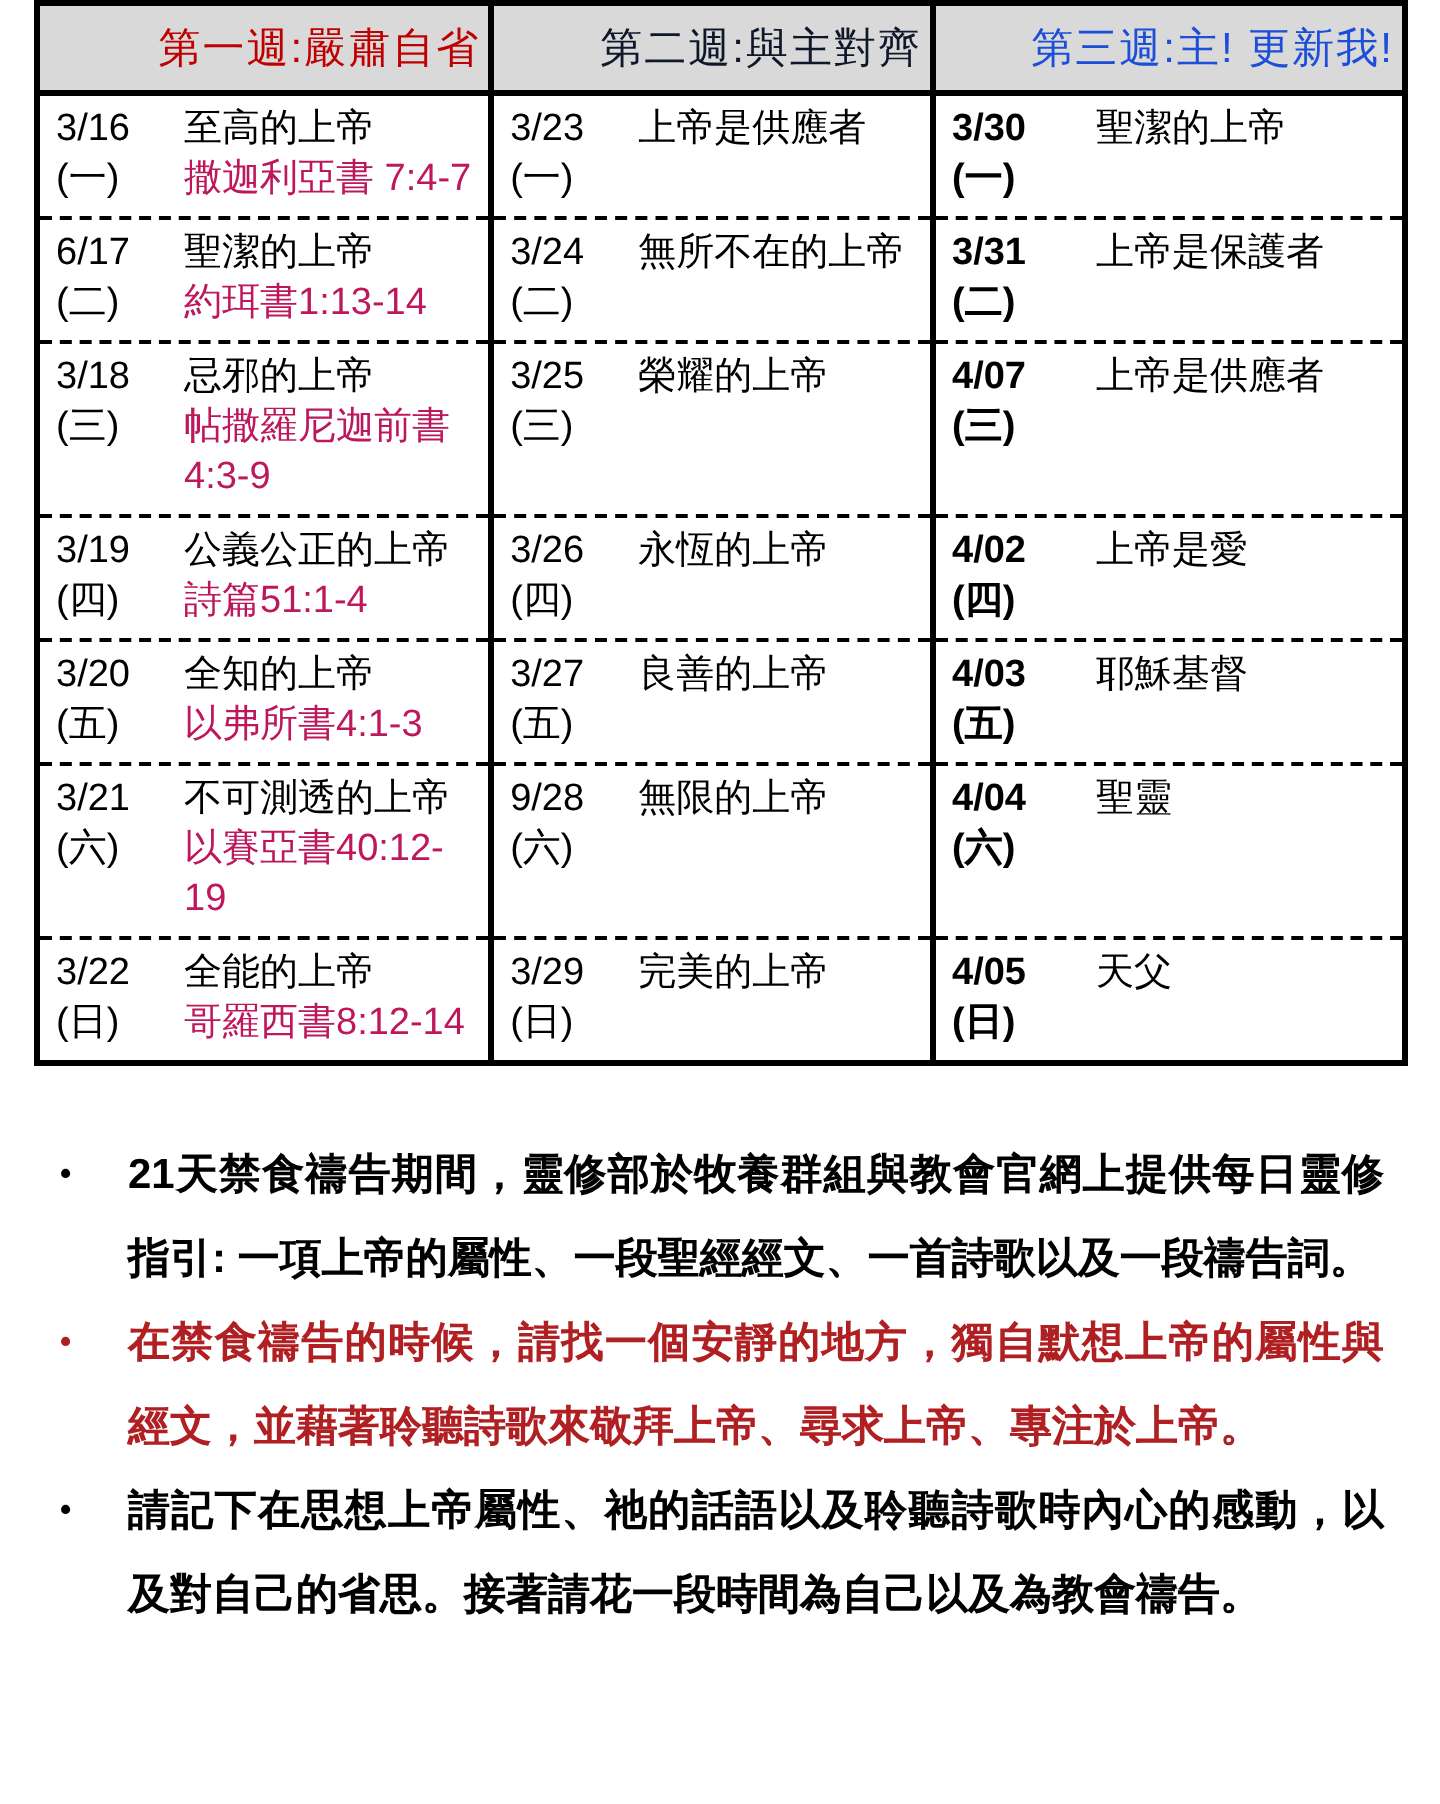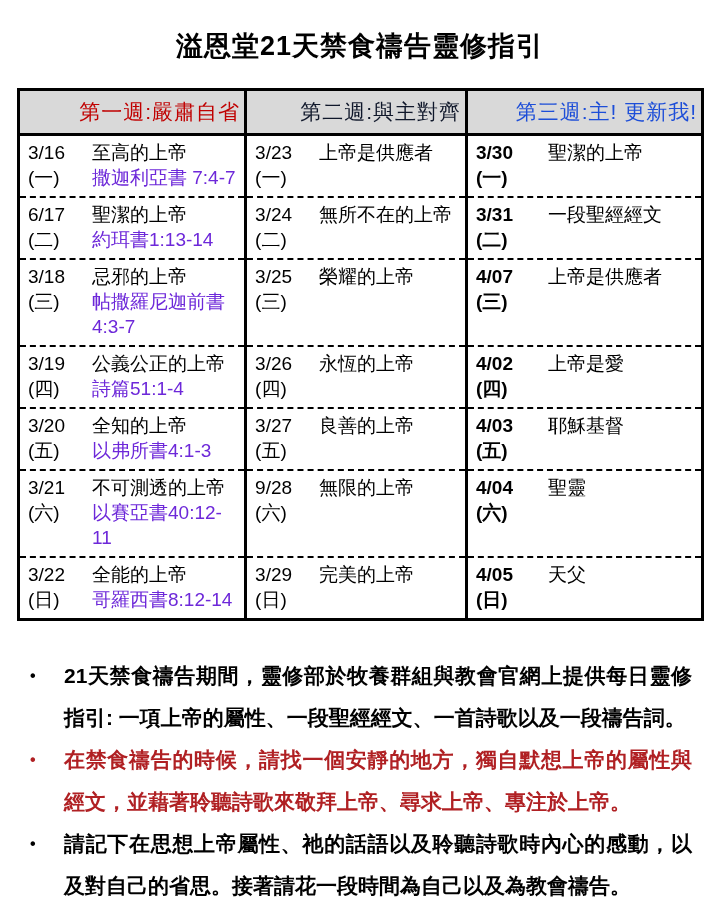--- a/index.html
+++ b/index.html
@@ -55,21 +55,21 @@
   tbody tr:first-child td.day-cell { border-top: 3px solid #000000; }
   .cell {
     display: flex;
     gap: 12px;
     font-size: 19px;
     line-height: 25px;
   }
   .dcol { flex: none; width: 52px; }
   td.col-3 .dcol { width: 60px; font-weight: bold; }
   .ccol { flex: 1; min-width: 0; }
-  .scripture { color: #6d28d9; }
+  .scripture { color: #be185d; }
   .notes {
     margin: 34px 28px 0 30px;
   }
   .note {
     display: flex;
     font-size: 21px;
     font-weight: bold;
     line-height: 42px;
     text-align: justify;
   }
@@ -78,21 +78,20 @@
     width: 34px;
     font-size: 16px;
   }
   .note-red { color: #b02023; }
 </style>
 </head>
 <body>
 
 <div class="page">
 
-  <h1 class="page-title">溢恩堂21天禁食禱告靈修指引</h1>
 
   <table class="devotional">
     <colgroup>
       <col style="width:33.2%">
       <col style="width:32.3%">
       <col style="width:34.5%">
     </colgroup>
     <thead>
       <tr>
         <th class="week-header week-1">第一週:嚴肅自省</th>
@@ -161,35 +160,35 @@
               </div>
             </div>
         </td>
         <td class="day-cell col-3">
           <div class="cell">
               <div class="dcol">
                 <div>3/31</div>
                 <div>(二)</div>
               </div>
           <div class="ccol">
-                <div>一段聖經經文</div>
+                <div>上帝是保護者</div>
               </div>
             </div>
         </td>
       </tr>
       <tr>
         <td class="day-cell col-1">
           <div class="cell">
               <div class="dcol">
                 <div>3/18</div>
                 <div>(三)</div>
               </div>
           <div class="ccol">
                 <div>忌邪的上帝</div>
-                <div class="scripture">帖撒羅尼迦前書 4:3-7</div>
+                <div class="scripture">帖撒羅尼迦前書 4:3-9</div>
               </div>
             </div>
         </td>
         <td class="day-cell col-2">
           <div class="cell">
               <div class="dcol">
                 <div>3/25</div>
                 <div>(三)</div>
               </div>
           <div class="ccol">
@@ -283,21 +282,21 @@
       </tr>
       <tr>
         <td class="day-cell col-1">
           <div class="cell">
               <div class="dcol">
                 <div>3/21</div>
                 <div>(六)</div>
               </div>
           <div class="ccol">
                 <div>不可測透的上帝</div>
-                <div class="scripture">以賽亞書40:12-11</div>
+                <div class="scripture">以賽亞書40:12-19</div>
               </div>
             </div>
         </td>
         <td class="day-cell col-2">
           <div class="cell">
               <div class="dcol">
                 <div>9/28</div>
                 <div>(六)</div>
               </div>
           <div class="ccol">

